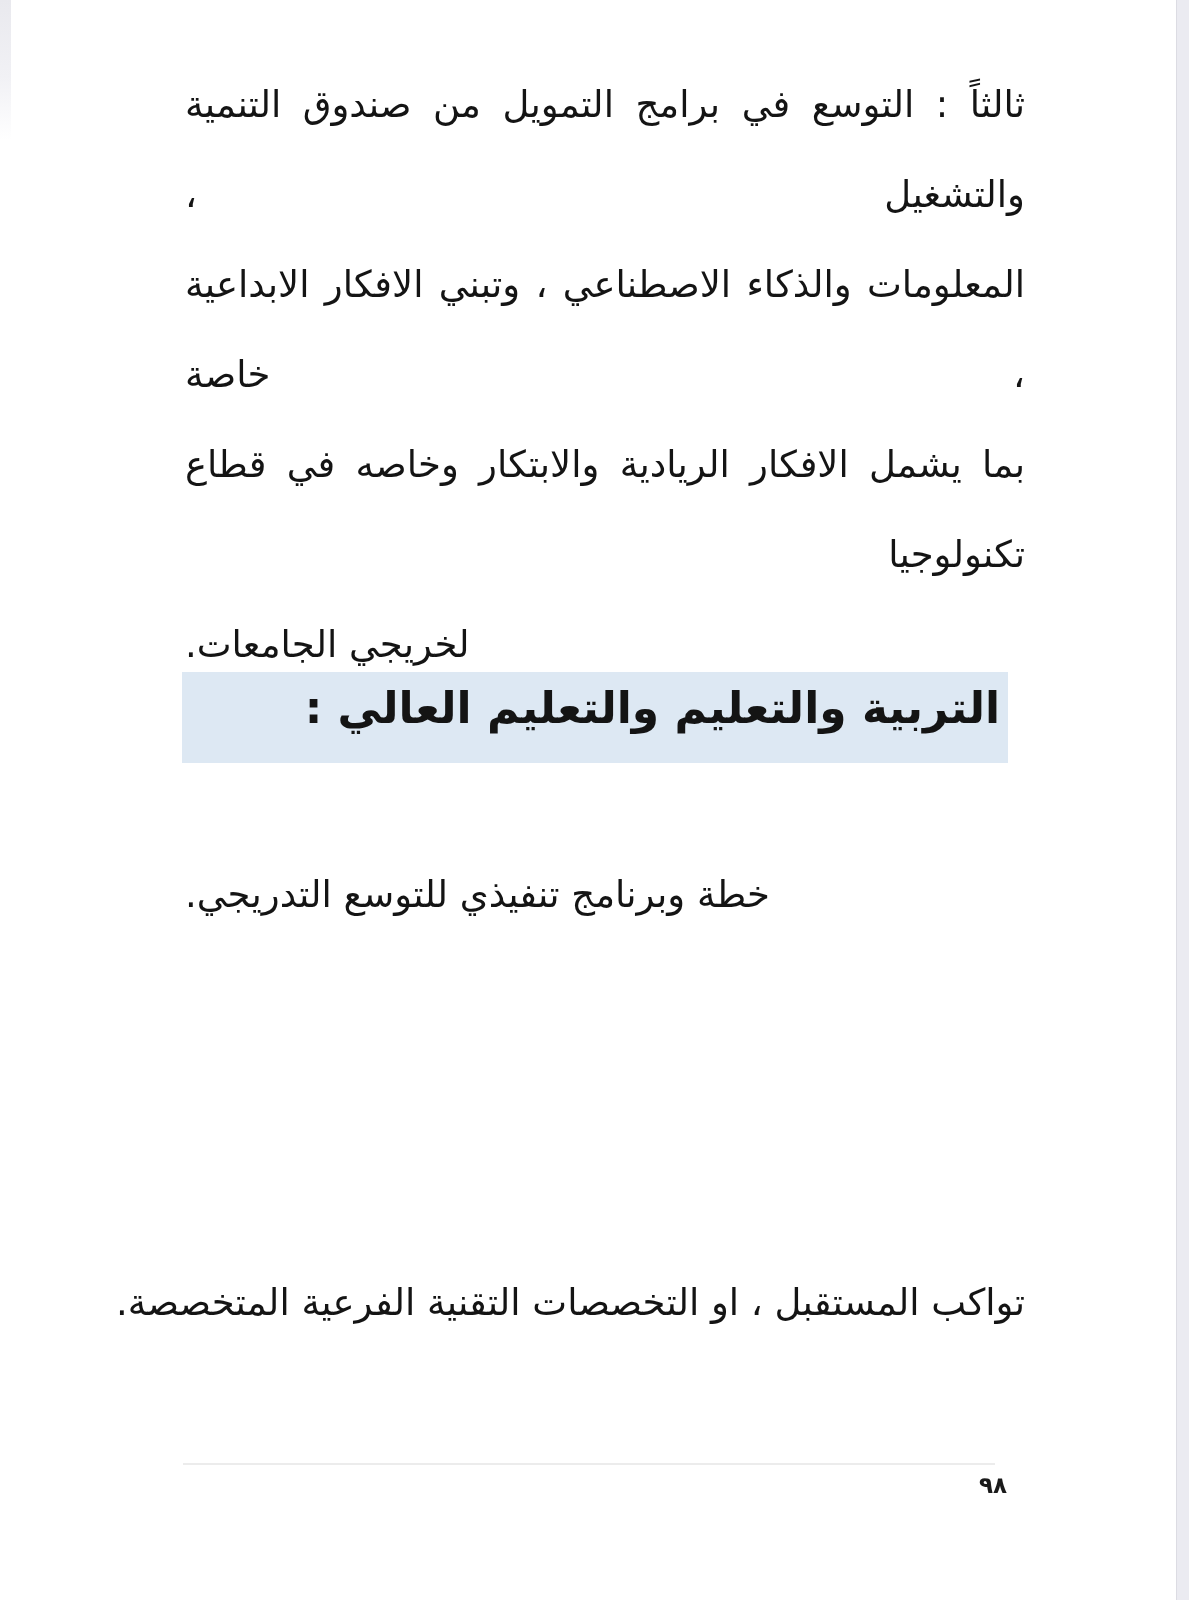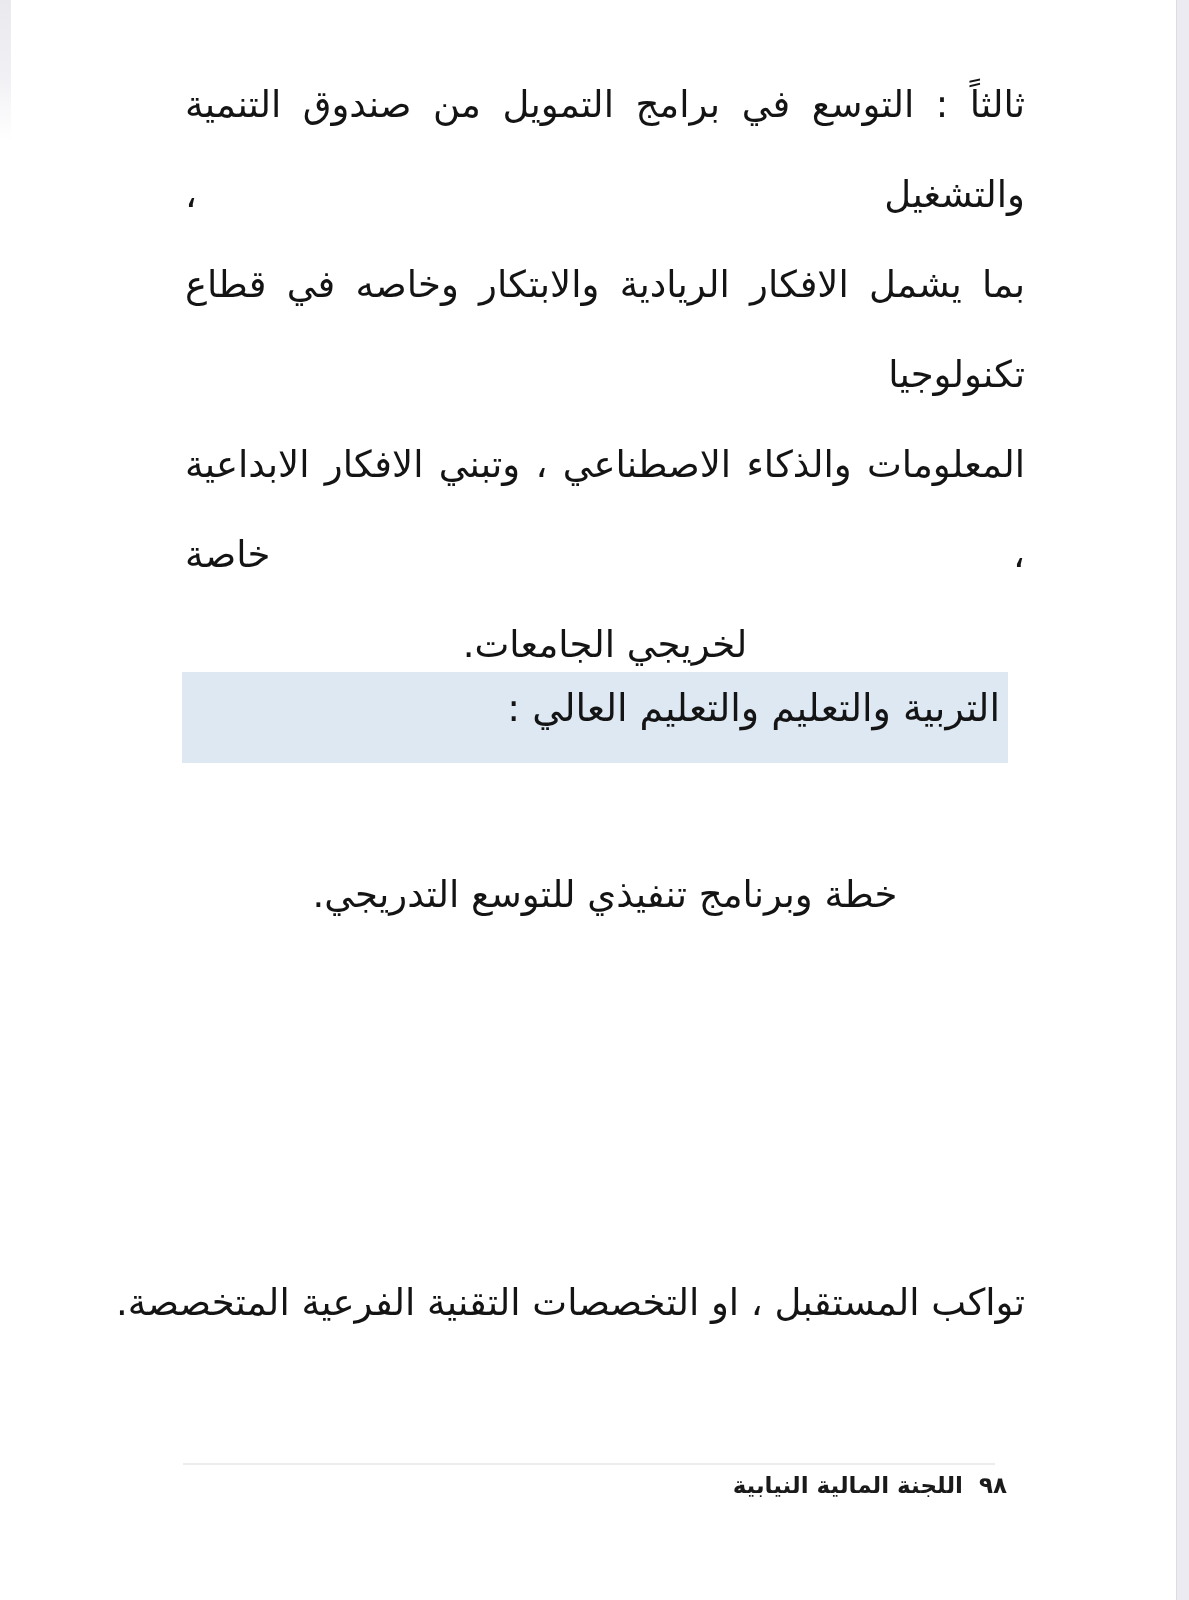--- a/index.html
+++ b/index.html
@@ -38,21 +38,21 @@
   .para {
     position: absolute;
     left: 185px;
     width: 840px;
     font-weight: 400;
     font-size: 37px;
     line-height: 90px;
     direction: rtl;
   }
   .line {
-    text-align: center;
+    text-align: left;
     white-space: nowrap;
   }
   .line.fill {
     white-space: normal;
     text-align: justify;
     text-align-last: justify;
   }
   #para-1 { top: 60px; }
   #para-2 { top: 850px; }
   #para-3 { top: 1260px; line-height: 85px; }
@@ -62,22 +62,22 @@
     left: 182px;
     top: 672px;
     width: 826px;
     height: 91px;
     background: #dde8f3;
     direction: rtl;
     box-sizing: border-box;
     padding: 6px 8px 0 0;
   }
   #section-header .hdr-text {
-    font-weight: 400;
-    font-size: 38px;
+    font-weight: 700;
+    font-size: 44px;
     line-height: 60px;
     text-align: right;
     white-space: nowrap;
   }
 
   #footer-sep {
     position: absolute;
     left: 183px;
     top: 1463px;
     width: 812px;
@@ -100,39 +100,38 @@
 </style>
 </head>
 <body>
 
 <div id="page">
 
   <div id="edge-topleft"></div>
 
   <div id="para-1" class="para">
     <div class="line fill" dir="rtl">ثالثاً : التوسع في برامج التمويل من صندوق التنمية والتشغيل ،</div>
+    <div class="line fill" dir="rtl">المعلومات والذكاء الاصطناعي ، وتبني الافكار الابداعية ، خاصة</div>
     <div class="line fill" dir="rtl">بما يشمل الافكار الريادية والابتكار وخاصه في قطاع تكنولوجيا</div>
-    <div class="line fill" dir="rtl">المعلومات والذكاء الاصطناعي ، وتبني الافكار الابداعية ، خاصة</div>
     <div class="line" dir="rtl">لخريجي الجامعات.</div>
   </div>
 
   <div id="section-header">
     <div class="hdr-text" dir="rtl">التربية والتعليم والتعليم العالي :</div>
   </div>
 
   <div id="para-2" class="para">
     <div class="line" dir="rtl">خطة وبرنامج تنفيذي للتوسع التدريجي.</div>
   </div>
 
   <div id="para-3" class="para">
     <div class="line" dir="rtl">تواكب المستقبل ، او التخصصات التقنية الفرعية المتخصصة.</div>
   </div>
 
   <div id="footer-sep"></div>
 
   <div id="footer">
     <span>٩٨</span>
-    <span>اللجنة المالية النيابية</span>
   </div>
 
   <div id="edge-right"></div>
 
 </div>
 
 </body></html>

